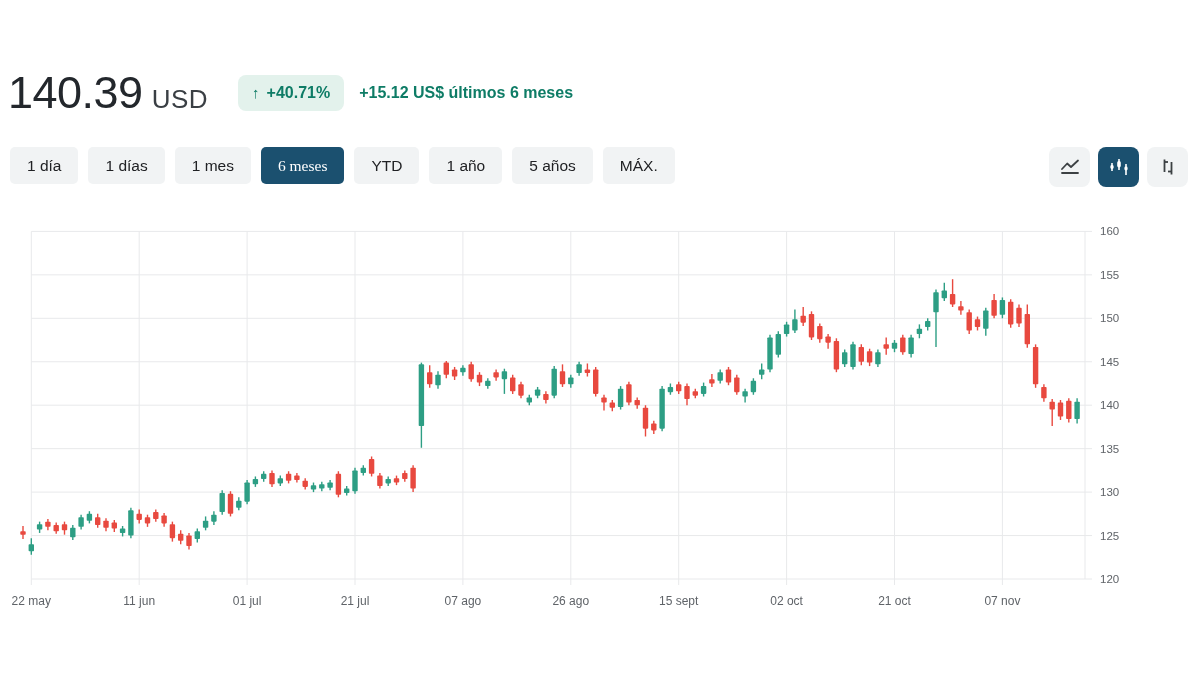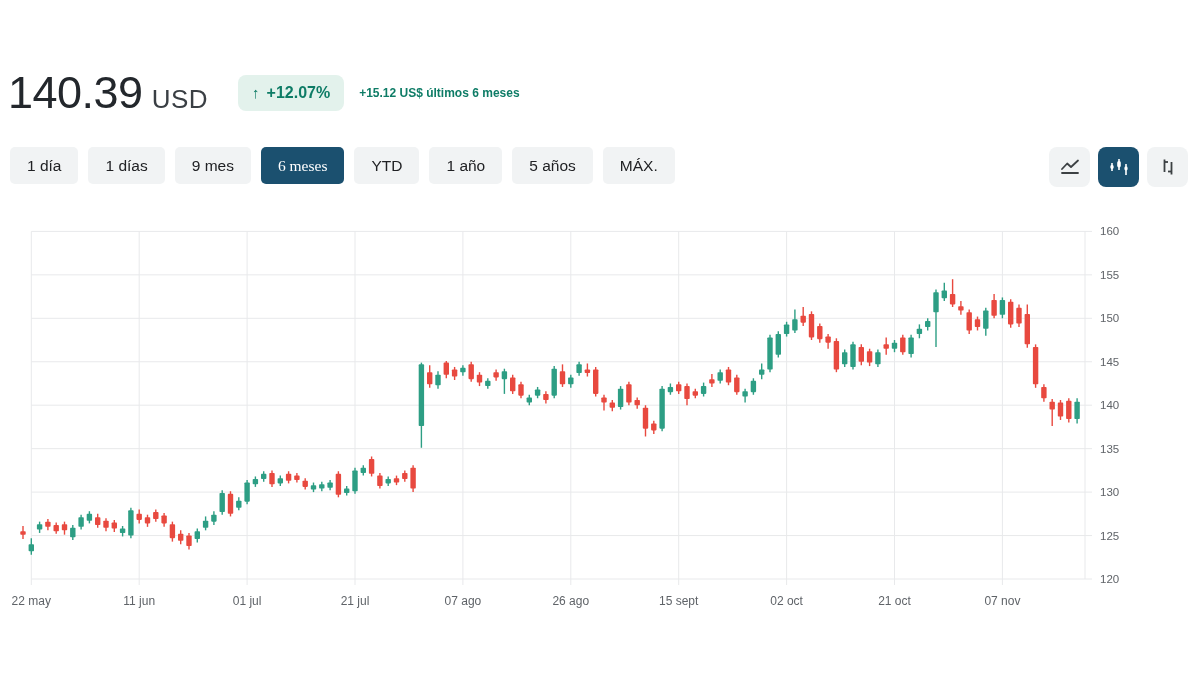--- a/index.html
+++ b/index.html
@@ -6,21 +6,21 @@
   .page{position:relative;width:1200px;height:675px;background:#fff;overflow:hidden;
         font-family:"Liberation Sans", sans-serif;color:#23272c;}
   
   .price-row{position:absolute;left:8px;top:70px;display:flex;align-items:center;}
   .price-group{display:flex;align-items:baseline;}
   .price{font-size:45px;font-weight:500;color:#23272c;letter-spacing:-0.5px;line-height:1;}
   .currency{font-size:26px;font-weight:400;color:#3a3f44;margin-left:9px;letter-spacing:0.5px;}
   .badge{margin-left:30px;display:flex;align-items:center;background:#e3f2ec;border-radius:8px;
          padding:9px 14px;font-size:16px;font-weight:700;color:#0e7c66;}
   .badge .arrow{font-weight:400;margin-right:7px;font-size:15px;}
-  .change-detail{margin-left:15px;font-size:12px;font-weight:700;color:#0e7c66;}
+  .change-detail{margin-left:15px;font-size:16px;font-weight:700;color:#0e7c66;}
   
   .tabs{position:absolute;left:10px;top:147px;display:flex;gap:10px;}
   .tab{height:37px;display:flex;align-items:center;padding:8px 17px;background:#f1f3f4;
        border:none;border-radius:5px;font-family:"Liberation Sans",sans-serif;
        font-size:15.5px;color:#202124;font-weight:500;cursor:pointer;white-space:nowrap;}
   .tab.selected{background:#1b506f;color:#fff;font-family:Liberation Serif, serif;}
   
   .chart-controls{position:absolute;right:12px;top:147px;display:flex;gap:8px;}
   .icon-btn{width:41px;height:40px;border:none;border-radius:8px;background:#f1f3f4;
             display:flex;align-items:center;justify-content:center;cursor:pointer;padding:0;}
@@ -35,29 +35,29 @@
 
 <div class="page">
 
   <div class="price-row">
     <div class="price-group">
       <span class="price">140.39</span>
       <span class="currency">USD</span>
     </div>
     <span class="badge">
       <span class="arrow">↑</span>
-      <span>+12.07%</span>
+      <span>+40.71%</span>
     </span>
     <span class="change-detail">+15.12 US$ últimos 6 meses</span>
   </div>
 
   <div class="tabs" id="tabs">
       <button class="tab">1 día</button>
       <button class="tab">1 días</button>
-      <button class="tab">9 mes</button>
+      <button class="tab">1 mes</button>
       <button class="tab selected">6 meses</button>
       <button class="tab">YTD</button>
       <button class="tab">1 año</button>
       <button class="tab">5 años</button>
       <button class="tab">MÁX.</button>
     </div>
 
   <div class="chart-controls" id="chart-controls">
     <button class="icon-btn">
       <span>

